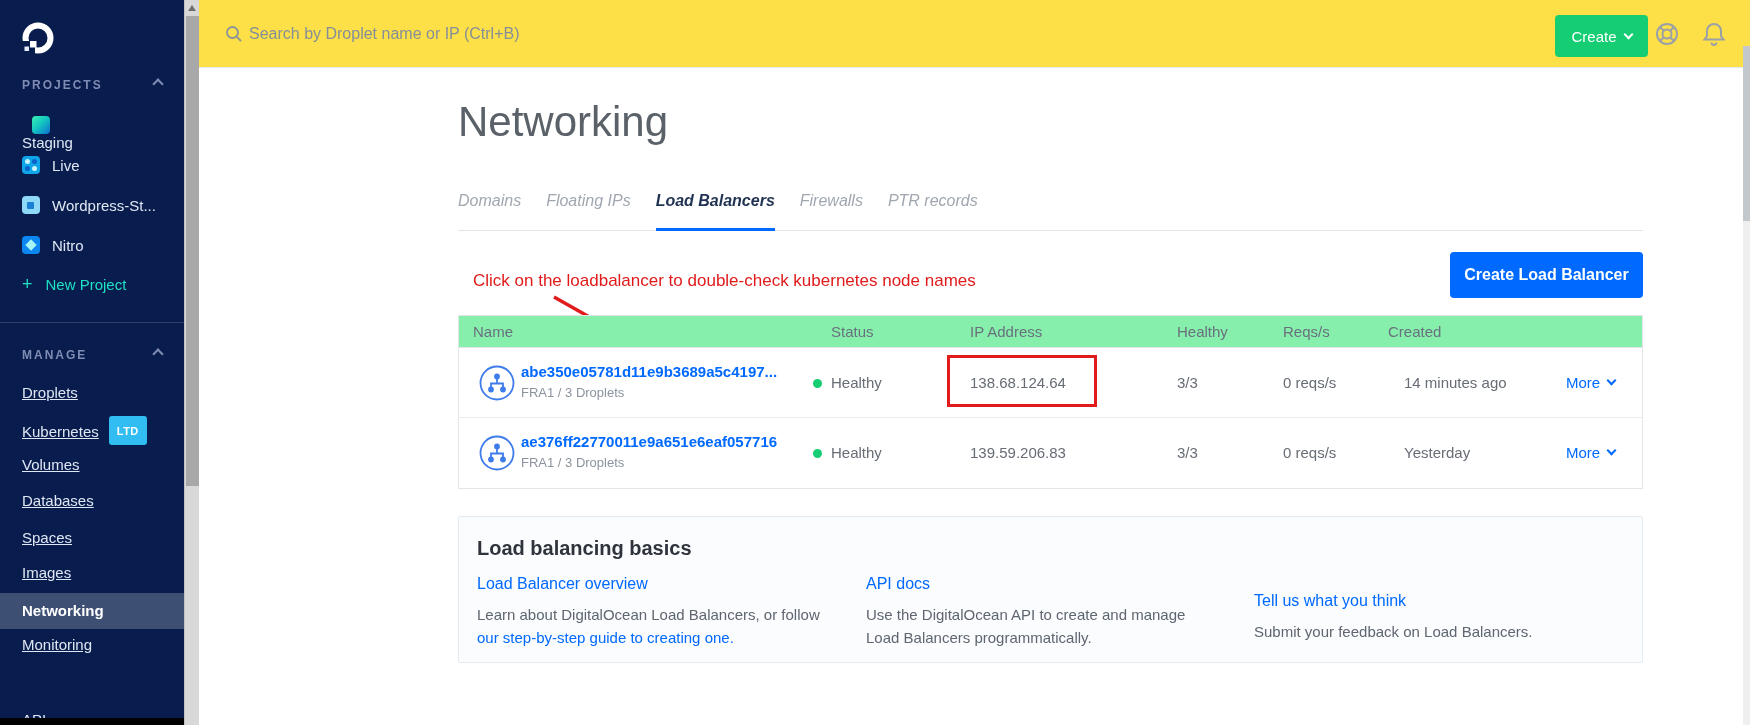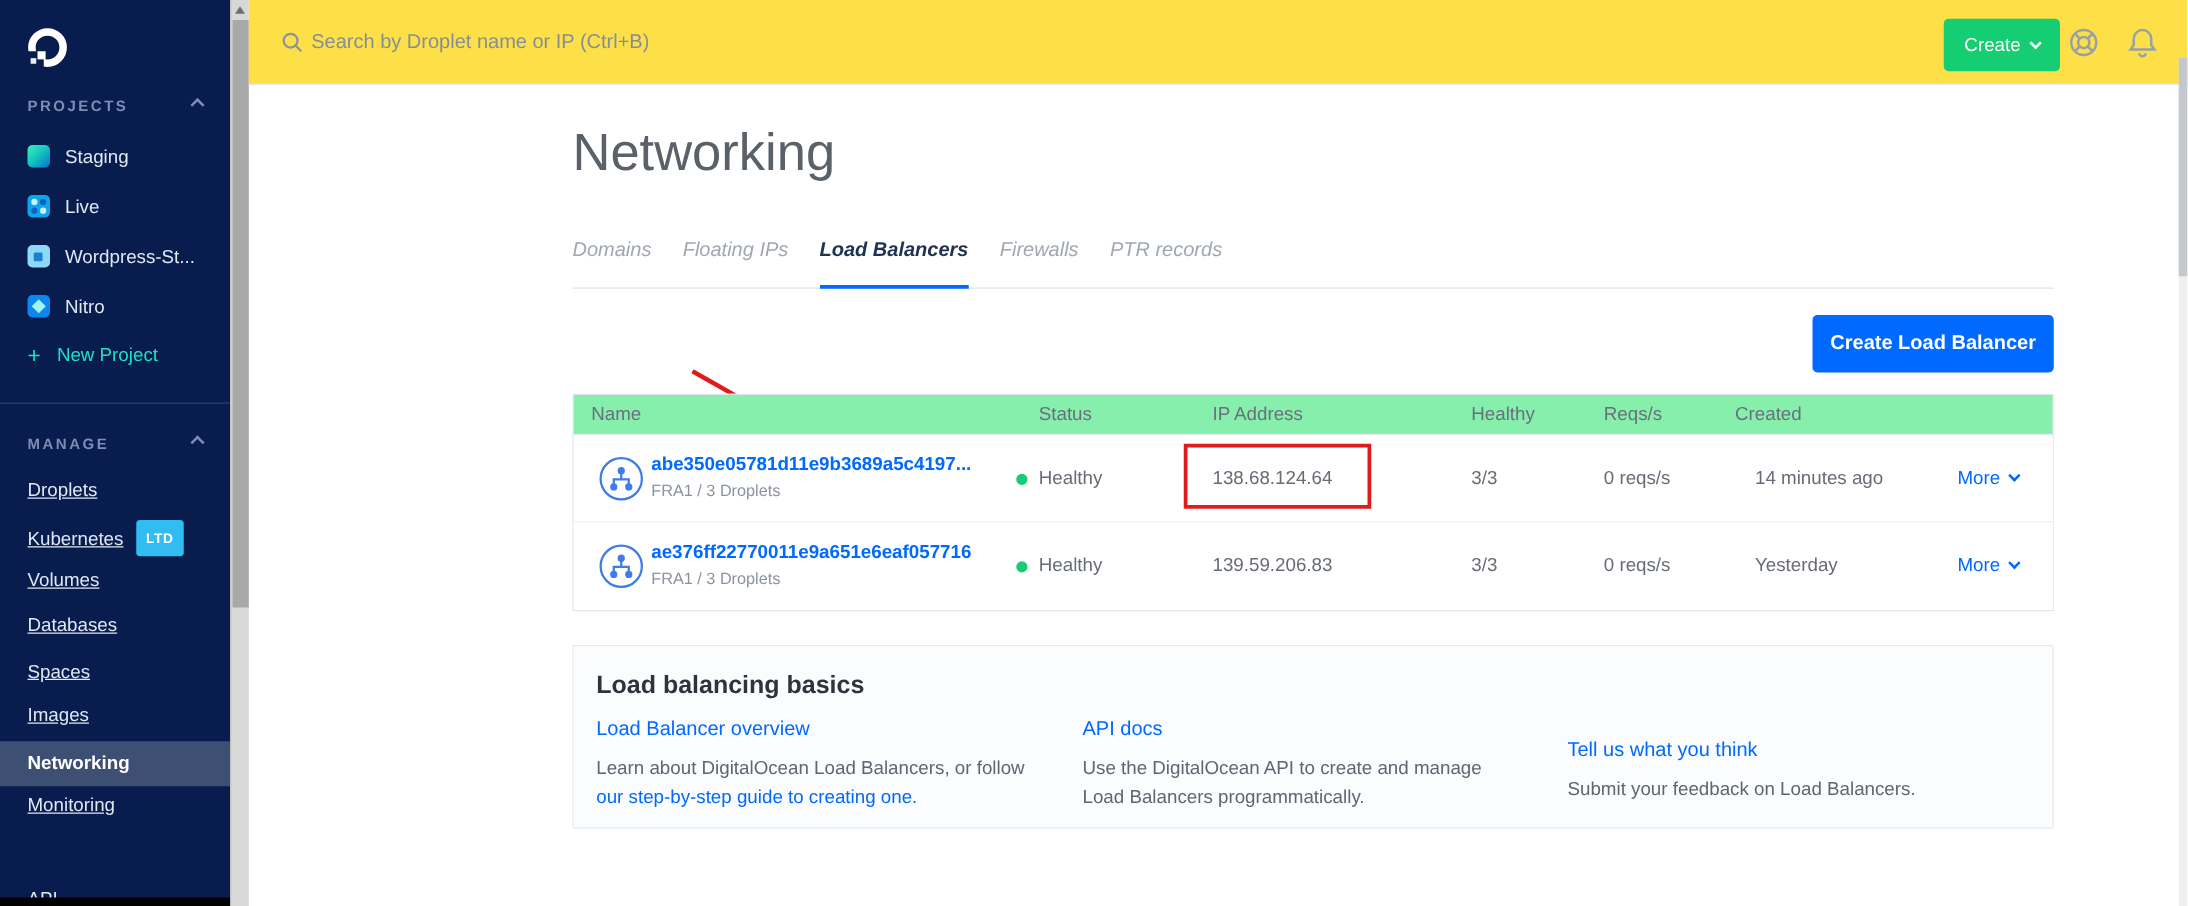--- a/index.html
+++ b/index.html
@@ -104,21 +104,21 @@
         <circle cx="18" cy="18" r="12.5" fill="none" stroke="#ffffff" stroke-width="6"></circle>
         <rect x="2" y="21" width="13" height="13" fill="#081c4d"></rect>
         <rect x="10" y="21" width="6.5" height="6.5" fill="#ffffff"></rect>
         <rect x="4.5" y="26.5" width="4.5" height="4.5" fill="#e6ecf8"></rect>
       </svg>
     </div>
 
     <div class="side-header" style="top:78px;">PROJECTS</div>
     <span class="side-chevron-up" style="top:80px;"></span>
 
-    <div class="proj-row" style="top:116px;">
+    <div class="proj-row" style="top:116px;flex-direction:column;">
       <span class="proj-icon icon-staging"></span>
       <span class="proj-label">Staging</span>
     </div>
     <div class="proj-row" style="top:156px;">
       <span class="proj-icon icon-live">
           <i></i>
           <i></i>
           <i></i>
           <i></i>
         </span>
@@ -206,20 +206,21 @@
   <div class="page-title">Networking</div>
 
   <div class="tabs">
     <div class="tab">Domains</div>
     <div class="tab">Floating IPs</div>
     <div class="tab active">Load Balancers</div>
     <div class="tab">Firewalls</div>
     <div class="tab">PTR records</div>
   </div>
 
+  <div class="annotation">Click on the loadbalancer to double-check kubernetes node names</div>
   <svg class="annotation-arrow" width="115" height="70">
     <defs>
       <marker id="arrowhead" markerWidth="9" markerHeight="8" refX="6" refY="3.5" orient="auto">
         <polygon points="0 0, 8 3.5, 0 7" fill="#e01b1b"></polygon>
       </marker>
     </defs>
     <line x1="6" y1="6" x2="98" y2="58" stroke="#e01b1b" stroke-width="3.5" marker-end="url(#arrowhead)"></line>
   </svg>
 
   <button class="create-lb-btn">Create Load Balancer</button>

